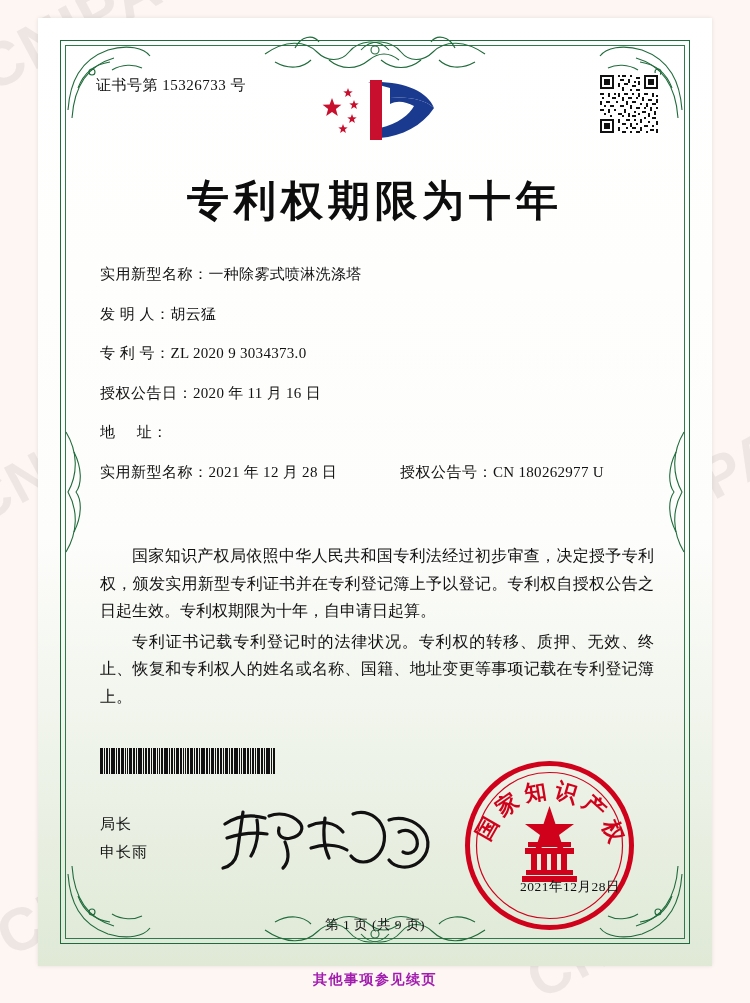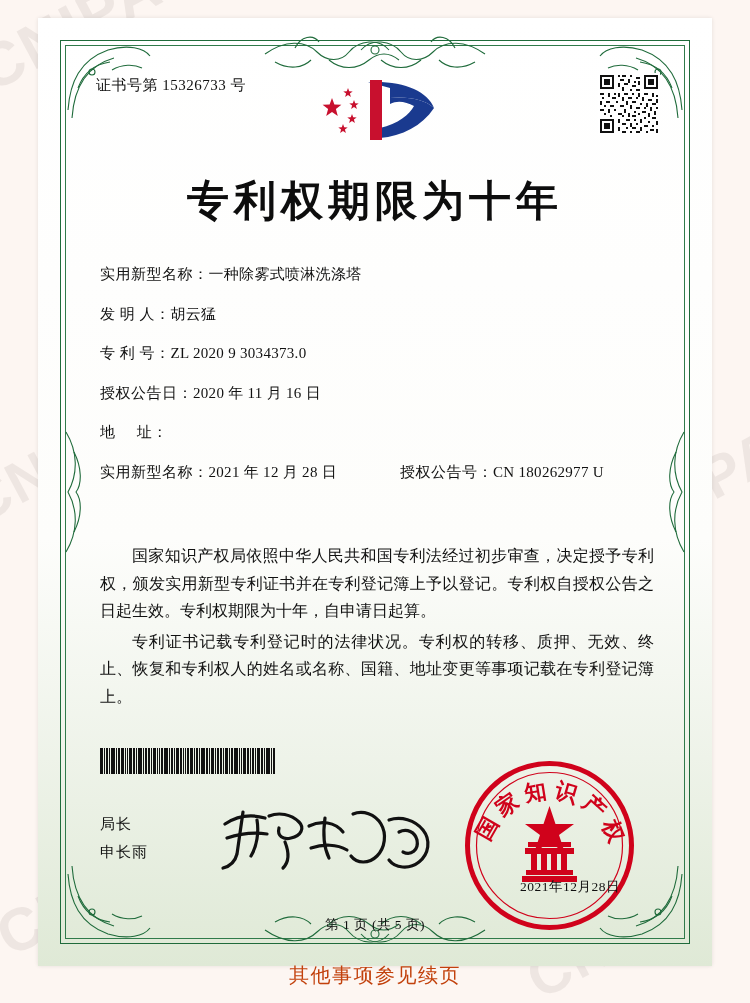--- a/index.html
+++ b/index.html
@@ -228,23 +228,23 @@
     color: #111;
     letter-spacing: 0.5px;
   }
 
   .footer-note {
     position: absolute;
     left: 0;
     right: 0;
     bottom: 14px;
     text-align: center;
-    font-size: 20px;
-    font-weight: 400;
-    color: #c2410c;
+    font-size: 14px;
+    font-weight: 700;
+    color: #a21caf;
     letter-spacing: 1.5px;
     z-index: 5;
   }
 </style>
 </head>
 <body>
 
 <div class="watermarks">
   <div class="wm" style="left:-30px; top:-8px;  font-size:62px;">CNIPA</div>
   <div class="wm" style="left:170px; top:150px; font-size:56px;">CNIPA</div>
@@ -601,17 +601,17 @@
       <defs>
         <path id="sealArc" d="M 25,95 A 63,63 0 0 1 150,95"></path>
         <path id="sealArcBottom" d="M 30,95 A 58,58 0 0 0 145,95"></path>
       </defs>
       <text font-family="'Liberation Serif', serif" font-size="22" font-weight="700" fill="#d0021b" letter-spacing="6">
         <textPath href="#sealArc" startOffset="6%">国家知识产权局</textPath>
       </text>
     </svg>
     <div class="seal-date">2021年12月28日</div>
 
-    <div class="page-no">第 1 页 (共 5 页)</div>
+    <div class="page-no">第 1 页 (共 9 页)</div>
   </div>
 </div>
 
 <div class="footer-note">其他事项参见续页</div>
 
 </body></html>

